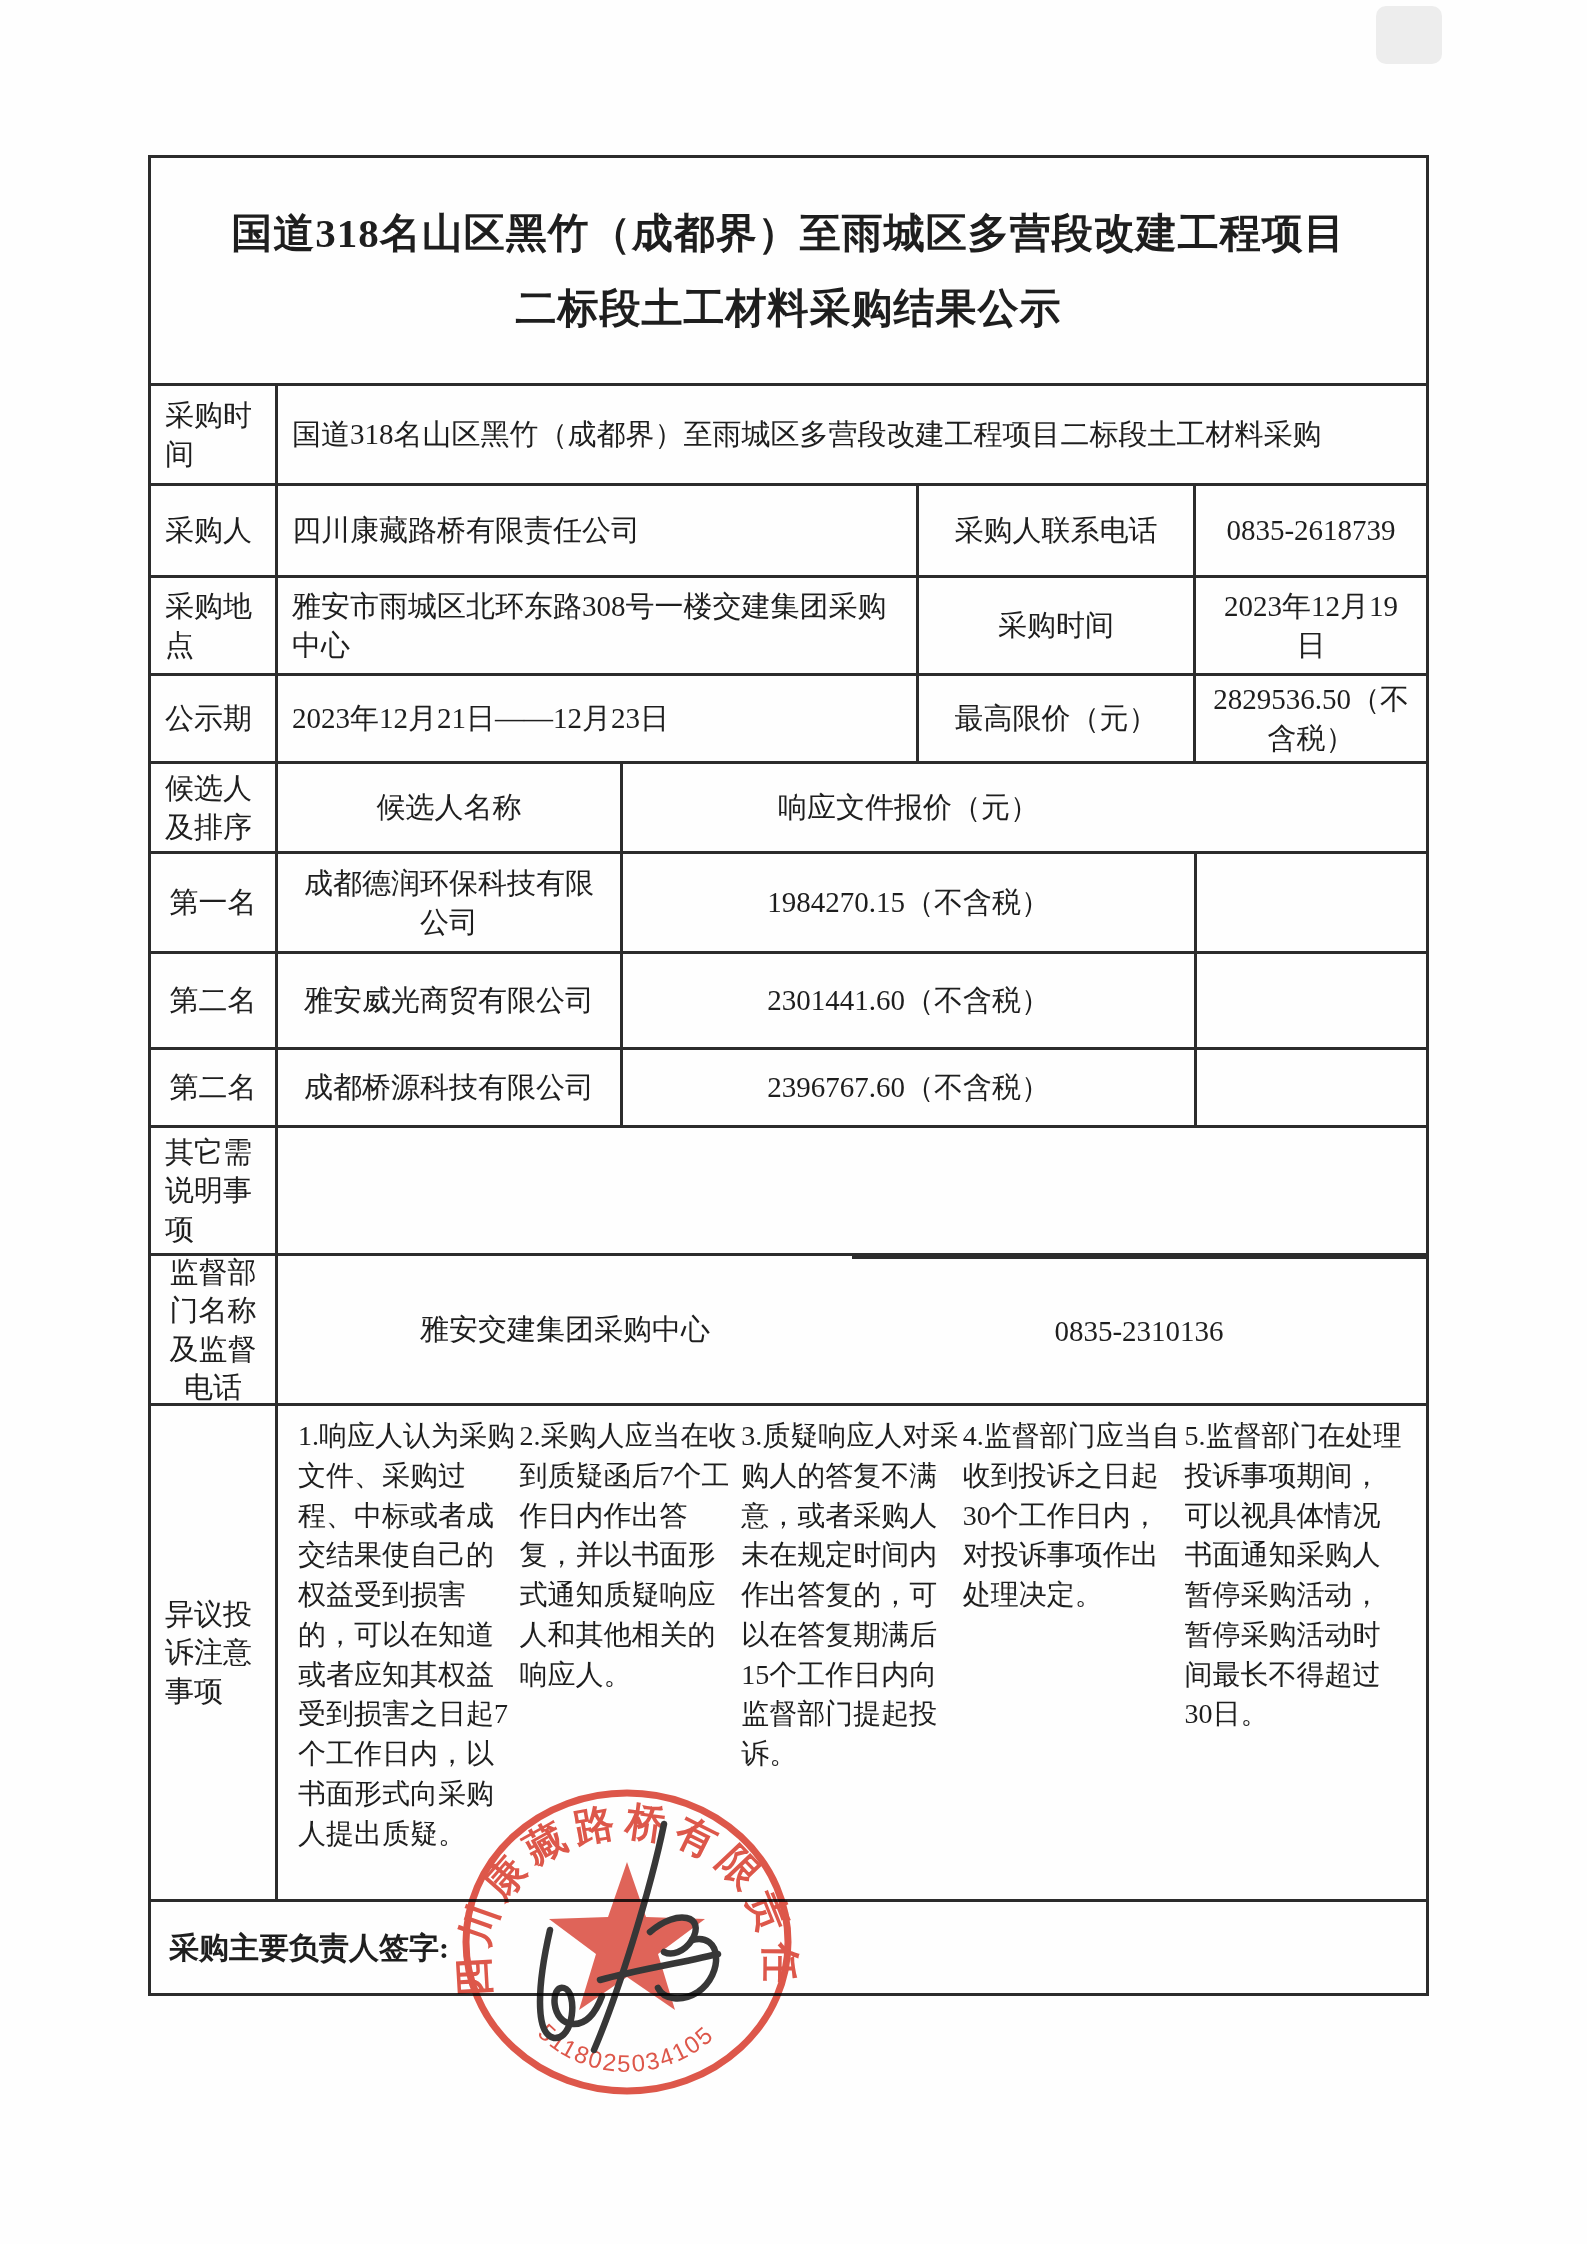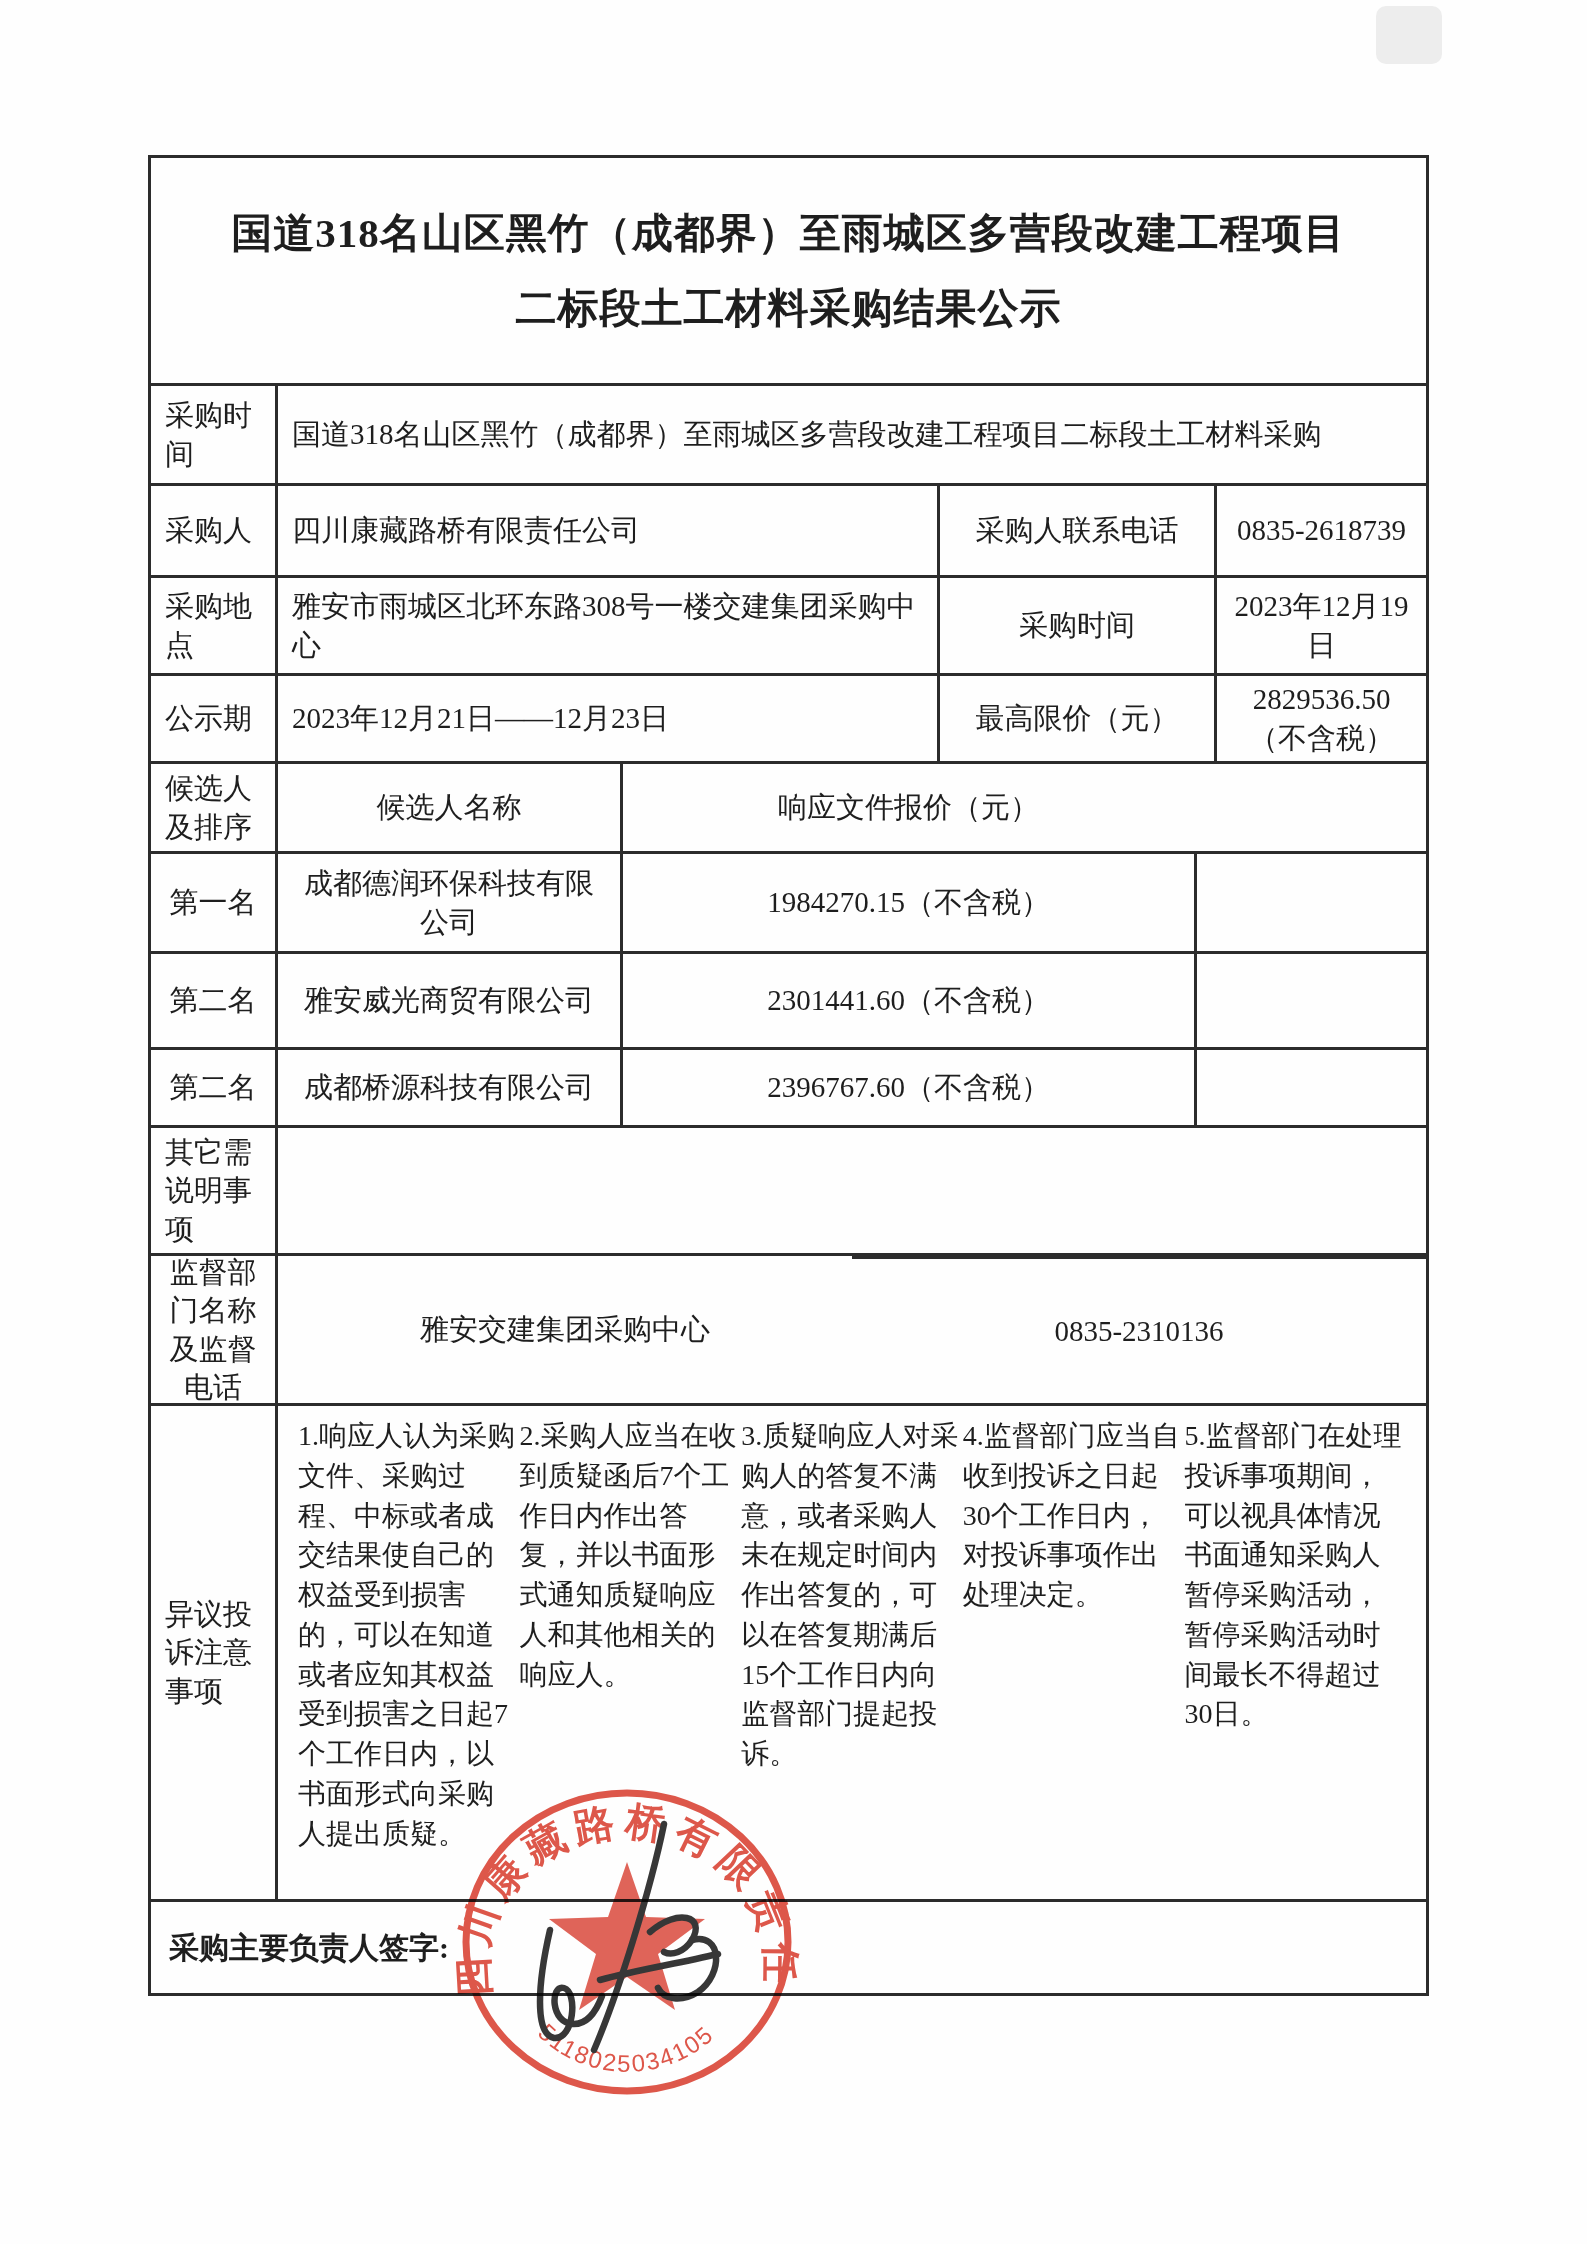--- a/index.html
+++ b/index.html
@@ -11,21 +11,21 @@
     background:#ededed;border-radius:10px;}
   .doc-table{position:absolute;left:148px;top:155px;width:1275px;border:3px solid #2c2c2c;}
   .row{display:flex;border-top:3px solid #2c2c2c;box-sizing:border-box;}
   .row.first{border-top:none;}
   .cell{box-sizing:border-box;border-left:3px solid #2c2c2c;display:flex;align-items:center;
     font-size:29px;line-height:1.32;padding:6px 14px;overflow:hidden;}
   .cell.cfirst{border-left:none;}
   .c-label{width:124px;flex:0 0 auto;}
   .c-wide{flex:1 1 auto;}
   .c-mid{width:277px;flex:0 0 auto;justify-content:center;text-align:center;}
-  .c-right{width:212px;flex:0 0 auto;justify-content:center;text-align:center;}
+  .c-right{width:233px;flex:0 0 auto;justify-content:center;text-align:center;}
   .c-name{width:345px;flex:0 0 auto;justify-content:center;text-align:center;}
   .c-price{width:574px;flex:0 0 auto;justify-content:center;text-align:right;}
   .center{justify-content:center;text-align:center;}
   .h-title{height:225px;}
   .h-r2{height:100px;}
   .h-r3{height:92px;}
   .h-r4{height:98px;}
   .h-r5{height:88px;}
   .h-r6{height:90px;}
   .h-r7{height:100px;}

